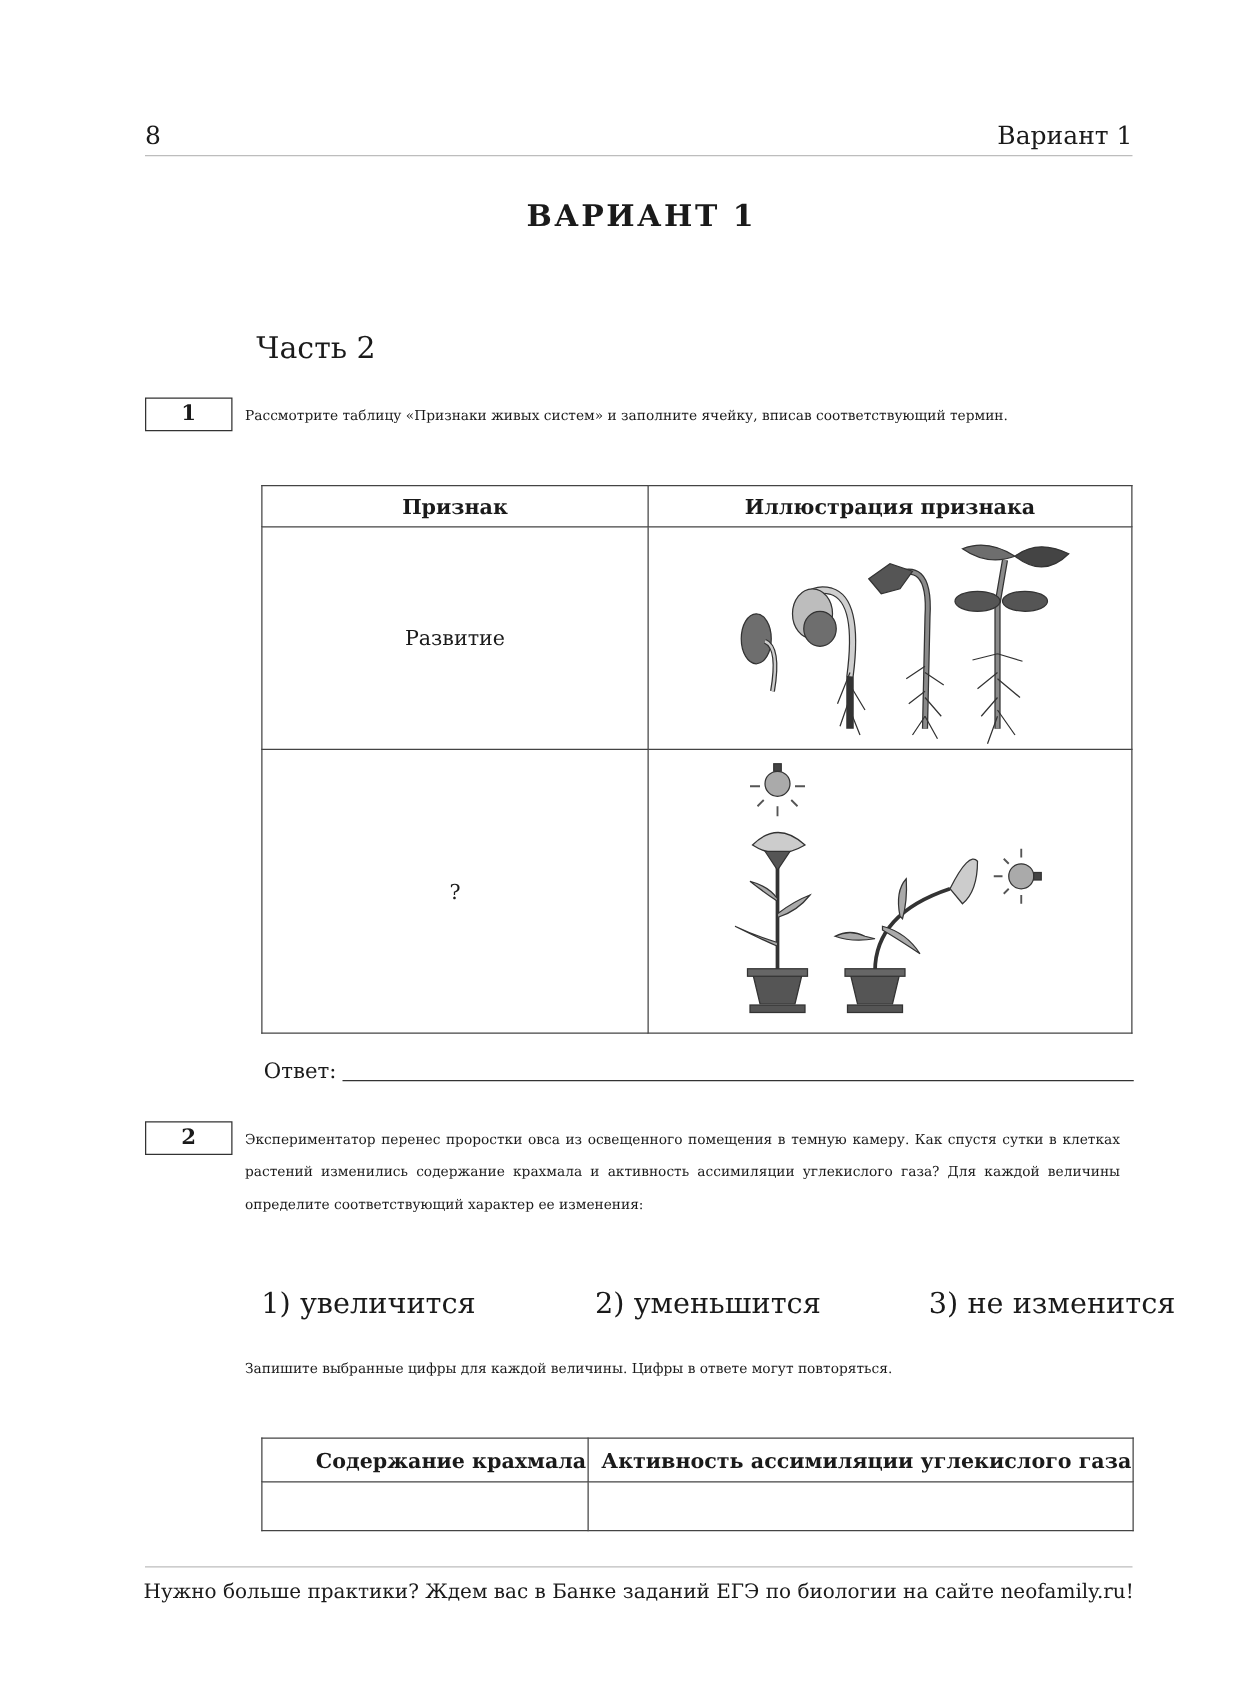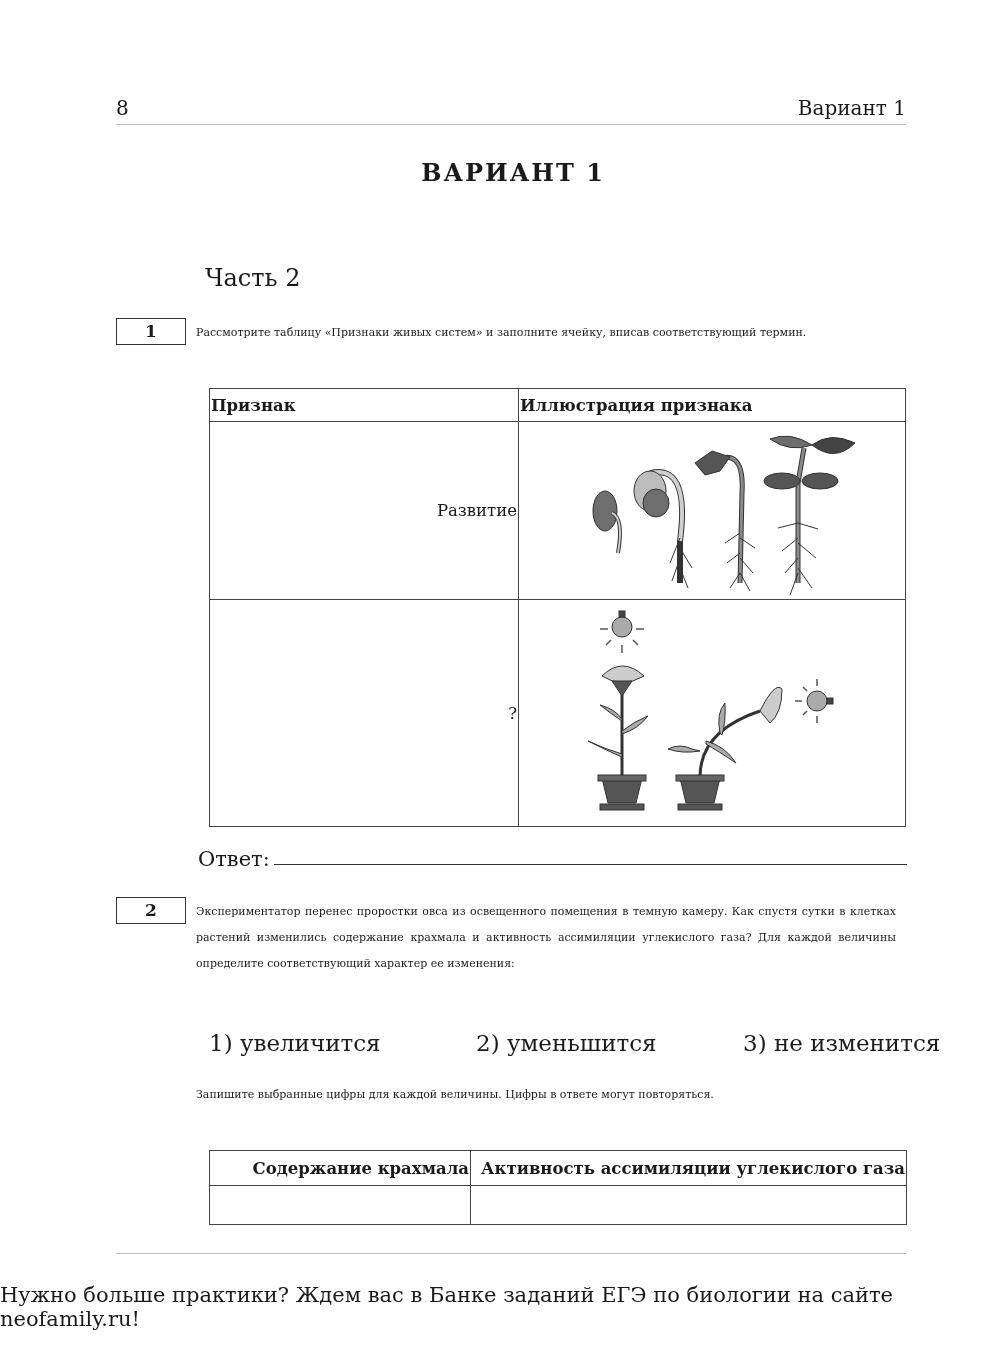--- a/index.html
+++ b/index.html
@@ -10,31 +10,31 @@
   .running-head { right: 94px; top: 96px; font-size: 20px; }
   .head-rule { left: 116px; top: 124px; width: 790px; height: 0; border-top: 1.5px solid #bdbdbd; }
   .title { left: 0; width: 1026px; top: 158px; text-align: center; font-size: 24px; font-weight: bold; letter-spacing: 2px; }
   .part { left: 205px; top: 264px; font-size: 24px; }
   .qnum { left: 116px; width: 68px; height: 25px; border: 1px solid #333; text-align: center;
           font-weight: bold; font-size: 17px; line-height: 25px; }
   .qtext { left: 196px; width: 700px; font-size: 11px; line-height: 26px; text-align: justify; }
   table { border-collapse: collapse; }
   .t1 { left: 209px; top: 388px; width: 697px; }
   .t1 td, .t1 th { border: 1px solid #444; font-size: 16.5px; }
-  .t1 th { height: 30px; font-weight: bold; text-align: left; }
-  .t1 td.sign { width: 312px; text-align: right; vertical-align: middle; }
-  .answer-label { left: 198px; top: 847px; font-size: 21px; }
+  .t1 th { height: 30px; font-weight: bold; text-align: center; }
+  .t1 td.sign { width: 312px; text-align: center; vertical-align: middle; }
+  .answer-label { left: 211px; top: 847px; font-size: 17px; }
   .answer-line { left: 274px; top: 864px; width: 633px; border-top: 1px solid #333; }
   .opt { top: 1030px; font-size: 23px; }
   .t2 { left: 209px; top: 1150px; width: 698px; }
   .t2 td, .t2 th { border: 1px solid #444; font-size: 16.5px; }
   .t2 th { height: 32px; font-weight: bold; text-align: right; }
   .t2 td { height: 36px; }
   .foot-rule { left: 116px; top: 1253px; width: 790px; border-top: 1.5px solid #bdbdbd; }
-  .footer { right: 93px; top: 1263px; font-size: 21px; margin-top: 20px; }
+  .footer { right: 93px; top: 1263px; font-size: 16px; }
   svg { display: block; }
 </style>
 </head>
 <body>
 
 <div class="abs page-num">8</div>
 <div class="abs running-head">Вариант 1</div>
 <div class="abs head-rule"></div>
 
 <div class="abs title">ВАРИАНТ 1</div>

